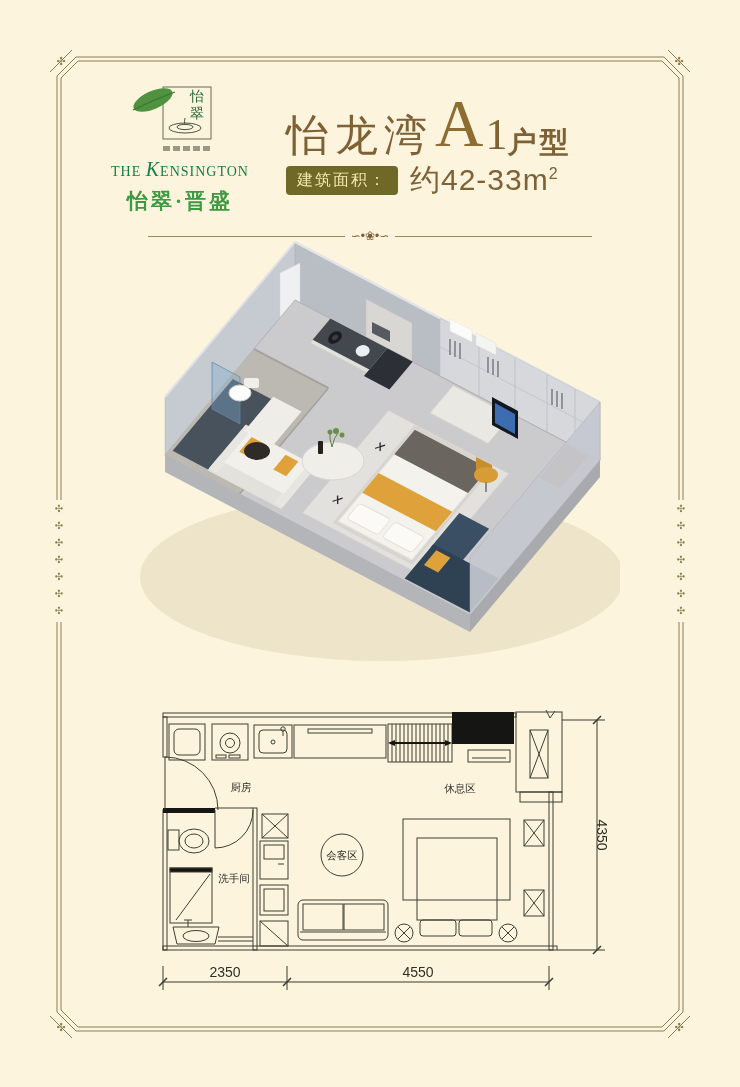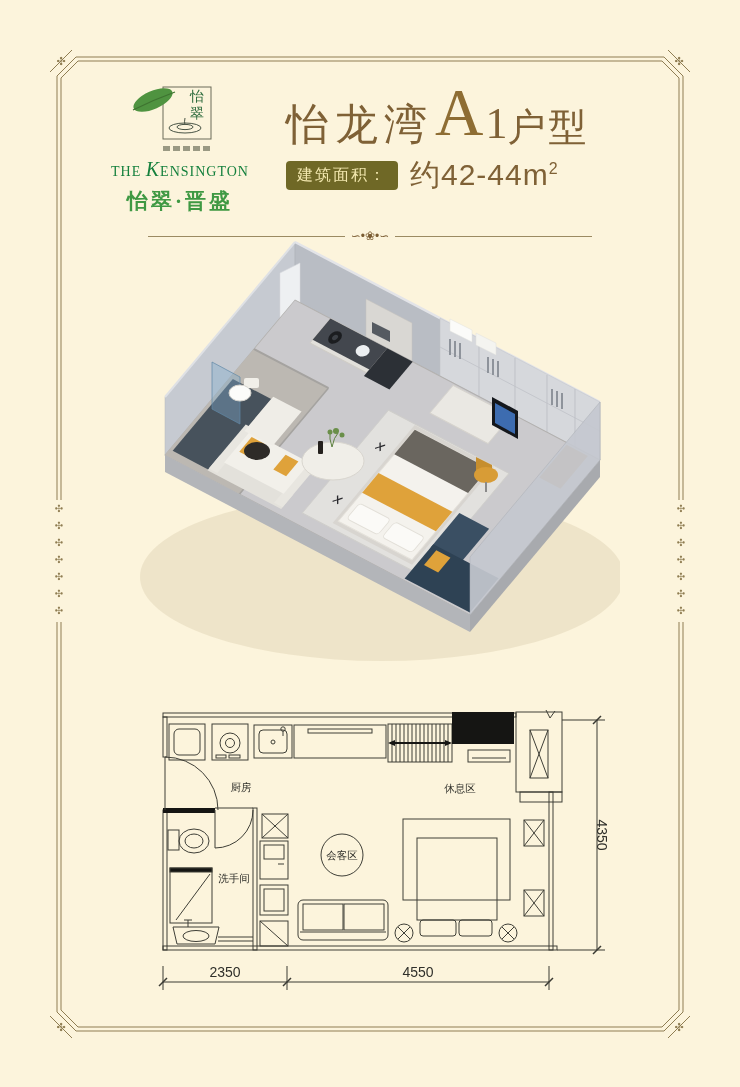--- a/index.html
+++ b/index.html
@@ -5,27 +5,27 @@
   html,body{margin:0;padding:0;background:#e8e0c8;}
   .poster{position:relative;width:740px;height:1087px;background:#fcf4dc;overflow:hidden;
           font-family:"Liberation Sans",sans-serif;margin:0 auto;}
   .abs{position:absolute;}
   
   .logo{left:100px;top:84px;width:160px;text-align:center;}
   .logo-en{font-family:"Liberation Serif",serif;color:#15803d;font-size:14px;letter-spacing:1px;margin-top:4px;white-space:nowrap;}
   .logo-en .big-k{font-size:20px;font-style:italic;font-family:"Liberation Serif",serif;}
   .logo-cn{font-family:"Liberation Serif",serif;color:#3f9943;font-size:21px;font-weight:700;letter-spacing:3px;margin-top:6px;white-space:nowrap;}
   
-  .title-block{left:286px;top:79px;width:320px;}
+  .title-block{left:286px;top:90px;width:320px;}
   .title-row{display:flex;align-items:flex-end;font-family:"Liberation Serif",serif;color:#7f6136;line-height:1;}
   .t-project{font-size:43px;letter-spacing:6px;font-weight:500;}
   .t-letter{font-size:67px;color:#8e6d33;margin-left:2px;}
   .t-num{font-size:44px;margin-left:2px;}
-  .t-suffix{font-size:38px;letter-spacing:3px;font-weight:400;}
-  .area-row{display:flex;align-items:center;margin-top:9px;}
+  .t-suffix{font-size:29px;letter-spacing:3px;font-weight:700;}
+  .area-row{display:flex;align-items:center;margin-top:3px;}
   .badge{background:#6f6826;color:#f2e7ae;font-size:16px;letter-spacing:2px;padding:4px 11px;border-radius:4px;}
   .area-val{color:#7f6136;font-size:30px;margin-left:12px;letter-spacing:1px;font-weight:500;}
   .area-val sup{font-size:16px;}
   
   .divider{left:148px;top:230px;width:444px;display:flex;align-items:center;}
   .divider .line{flex:1;height:1px;background:#9b8a62;}
   .divider .orn{color:#7a5c32;font-size:12px;padding:0 6px;line-height:1;}
   svg text{user-select:none;}
 </style>
 </head>
@@ -100,21 +100,21 @@
 
   <div class="abs title-block">
     <div class="title-row">
       <span class="t-project">怡龙湾</span>
       <span class="t-letter">A</span>
       <span class="t-num">1</span>
       <span class="t-suffix">户型</span>
     </div>
     <div class="area-row">
       <span class="badge">建筑面积：</span>
-      <span class="area-val"><span>约42-44m</span><sup>2</sup></span>
+      <span class="area-val"><span>约42-33m</span><sup>2</sup></span>
     </div>
   </div>
 
   <div class="abs divider">
     <div class="line"></div>
     <div class="orn">∽•❀•∽</div>
     <div class="line"></div>
   </div>
 
   <svg class="abs" style="left:120px;top:235px" width="500" height="465" viewBox="0 0 500 465">

